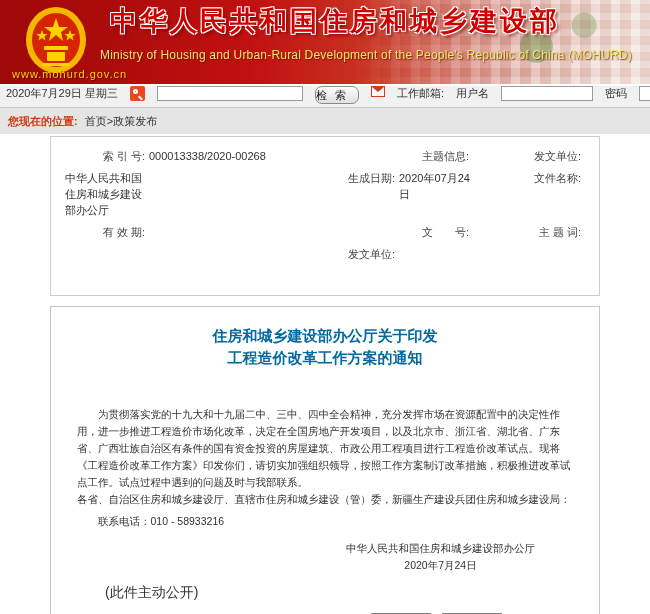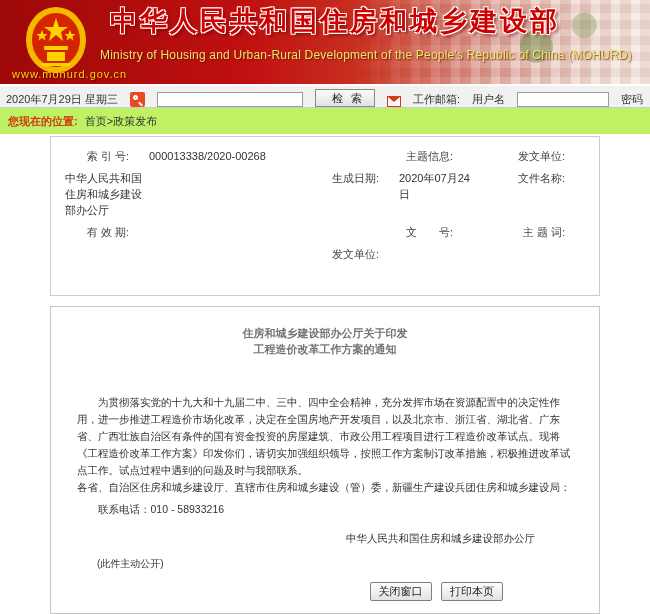--- a/index.html
+++ b/index.html
@@ -21,62 +21,62 @@
   .emblem{position:absolute;left:24px;top:6px;}
   .site-url{position:absolute;left:12px;bottom:4px;color:#ffd400;font-weight:normal;
     font-size:11px;letter-spacing:1px;text-shadow:1px 1px 1px #5c0000;}
   .banner-titles{position:absolute;left:100px;top:3px;width:470px;text-align:center;}
   .title-cn{font-size:27px;font-weight:bold;color:#ce0000;letter-spacing:3px;white-space:nowrap;
     text-shadow:-1px -1px 0 #fff,1px -1px 0 #fff,-1px 1px 0 #fff,1px 1px 0 #fff,3px 3px 3px rgba(110,0,0,.55);}
   .title-en{margin-top:9px;font-size:12px;color:#e9e966;letter-spacing:.2px;white-space:nowrap;
     text-shadow:1px 1px 1px rgba(90,0,0,.6);}
 
   
-  .toolbar{display:flex;align-items:flex-end;height:22px;background:#f1f1f1;
+  .toolbar{display:flex;align-items:flex-start;height:22px;background:#f1f1f1;
     border-bottom:1px solid #c9c9c9;padding:0 6px;font-size:11px;color:#333;
     gap:12px;white-space:nowrap;}
   .tb-input{height:15px;border:1px solid #9a9a9a;background:#fff;font-size:11px;padding:0 2px;}
   .search-input{width:146px;}
   .user-input{width:92px;}
   .pass-input{width:86px;}
   .tb-btn{font-size:11px;height:18px;padding:0 8px;color:#222;
     background:linear-gradient(#fdfdfd,#e1e1e1);border:1px solid #8a8a8a;cursor:pointer;}
-  .search-btn{letter-spacing:8px;padding:0 4px 0 16px;}
+  .search-btn{letter-spacing:8px;padding:0 4px 0 0;border-radius:7px;}
   .magnifier{width:15px;height:15px;background:#e8491f;border-radius:2px;position:relative;
     display:inline-block;flex:none;cursor:pointer;}
   .magnifier i{position:absolute;left:3px;top:3px;width:5px;height:5px;border:2px solid #fff;border-radius:50%;}
   .magnifier b{position:absolute;right:2px;bottom:2px;width:5px;height:2px;background:#fff;transform:rotate(45deg);}
   .envelope{display:inline-block;flex:none;width:14px;height:11px;border:1px solid #d23c1e;
     background:#fff7f4;position:relative;}
   .envelope i{position:absolute;left:0;top:0;width:0;height:0;
     border-left:6px solid transparent;border-right:6px solid transparent;border-top:5px solid #d23c1e;}
 
   
-  .breadcrumb{padding:6px 8px 5px;font-size:11px;background:#bef264;}
+  .breadcrumb{padding:6px 8px 5px;font-size:11px;background:#e5e5e5;}
   .crumb-label{color:#d03a10;font-weight:bold;}
   .crumb-path{color:#333;margin-left:4px;cursor:pointer;}
 
   
   .content{width:550px;margin:2px auto 0;}
   .meta-box{border:1px solid #cccccc;background:#fff;padding:12px 14px;margin-bottom:10px;}
   .meta-grid{display:grid;grid-template-columns:84px 250px 74px auto;
     row-gap:6px;font-size:11px;color:#444;align-items:start;line-height:1.45;}
-  .meta-label{text-align:right;padding-right:20px;white-space:nowrap;color:#444;}
+  .meta-label{text-align:right;padding-right:4px;white-space:nowrap;color:#444;}
   .meta-value{color:#333;min-height:14px;}
 
   .doc-box{border:1px solid #c6c6c6;background:#fff;padding:16px 26px 8px;}
-  .doc-title{font-size:11px;line-height:1.5;text-align:center;color:#737373;
+  .doc-title{font-size:15px;line-height:1.5;text-align:center;color:#0369a1;
     margin:2px 0 36px;font-weight:bold;}
   .para{font-size:10.5px;line-height:17px;color:#333;}
   .salutation{margin-bottom:3px;}
   .indent{text-indent:2em;}
   .contact{margin-top:5px;}
   .signature{margin-top:10px;text-align:right;padding-right:38px;}
   .sig-inner{display:inline-block;text-align:center;font-size:10.5px;line-height:17px;color:#333;}
-  .disclosure{margin-top:10px;font-size:10px;color:#333;text-indent:2em;}
+  .disclosure{margin-top:10px;font-size:14px;color:#333;text-indent:2em;}
   .actions{margin-top:10px;margin-bottom:4px;text-align:right;padding-right:70px;}
   .action-btn{font-size:11px;padding:1px 8px;color:#222;
     background:linear-gradient(#fefefe,#e2e2e2);border:1px solid #7f7f7f;
     border-radius:2px;margin-left:5px;cursor:pointer;}
 </style>
 </head>
 <body>
 
 <header class="banner">
   <div class="banner-photo"></div>
@@ -153,20 +153,21 @@
     <h1 class="doc-title">
       <span>住房和城乡建设部办公厅关于印发</span><br>
       <span>工程造价改革工作方案的通知</span>
     </h1>
     <p class="para indent">为贯彻落实党的十九大和十九届二中、三中、四中全会精神，充分发挥市场在资源配置中的决定性作用，进一步推进工程造价市场化改革，决定在全国房地产开发项目，以及北京市、浙江省、湖北省、广东省、广西壮族自治区有条件的国有资金投资的房屋建筑、市政公用工程项目进行工程造价改革试点。现将《工程造价改革工作方案》印发你们，请切实加强组织领导，按照工作方案制订改革措施，积极推进改革试点工作。试点过程中遇到的问题及时与我部联系。</p>
     <p class="para salutation">各省、自治区住房和城乡建设厅、直辖市住房和城乡建设（管）委，新疆生产建设兵团住房和城乡建设局：</p>
     <p class="para indent contact">联系电话：010 - 58933216</p>
     <div class="signature">
       <div class="sig-inner">
         <div>中华人民共和国住房和城乡建设部办公厅</div>
+        <div>2020年7月24日</div>
       </div>
     </div>
     <p class="disclosure">(此件主动公开)</p>
     <div class="actions">
       <button class="action-btn">关闭窗口</button>
       <button class="action-btn">打印本页</button>
     </div>
   </section>
 </div>
 

